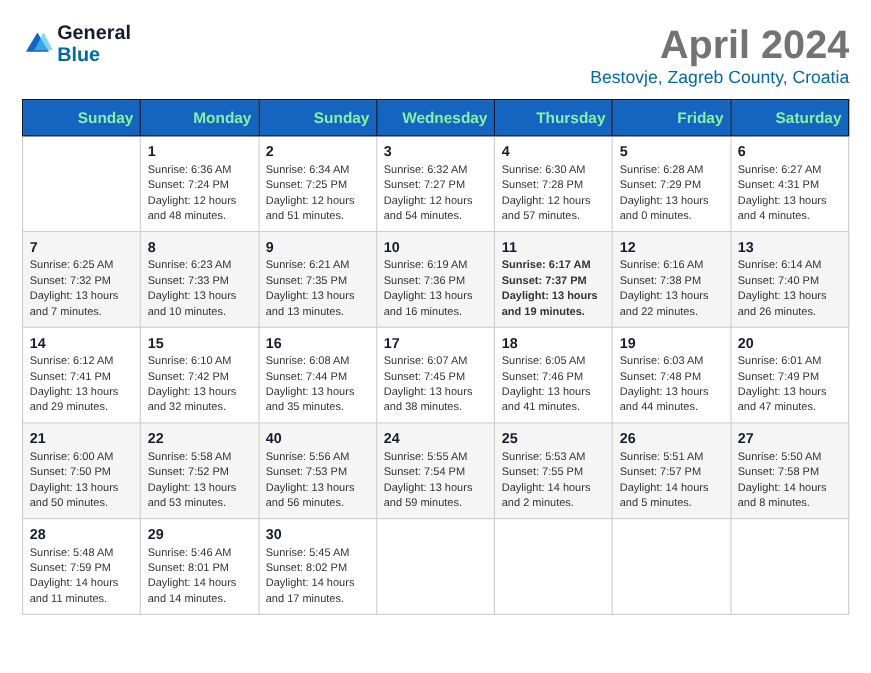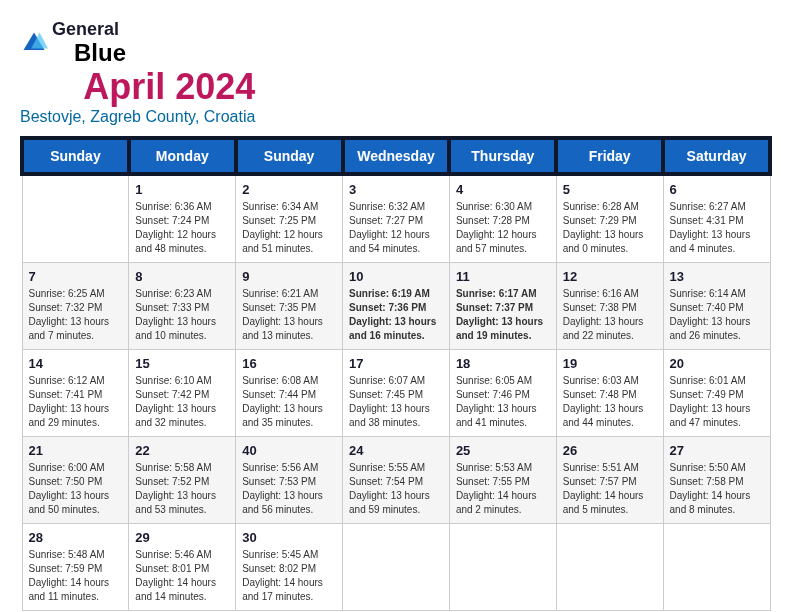--- a/index.html
+++ b/index.html
@@ -8,73 +8,71 @@
       background: #fff;
       width: 792px;
       min-height: 612px;
       padding: 20px;
     }
     .header {
       display: flex;
       justify-content: space-between;
       align-items: flex-start;
       margin-bottom: 10px;
-      flex-direction: column;
     }
     .logo {
       display: flex;
       align-items: center;
       gap: 4px;
     }
     .logo-text {
       display: flex;
       flex-direction: column;
       line-height: 1.1;
     }
     .logo-general {
       font-size: 18px;
       font-weight: bold;
       color: #1a1a2e;
     }
     .logo-blue {
-      font-size: 24px;
-      font-weight: bold;
-      color: #000000;
-      margin-left: 22px;
+      font-size: 18px;
+      font-weight: bold;
+      color: #0369a1;
     }
     .logo-icon {
       width: 28px;
       height: 28px;
     }
     .title-section {
       text-align: right;
     }
     .month-title {
       font-size: 36px;
       font-weight: bold;
-      color: #be185d;
+      color: #737373;
     }
     .location-title {
       font-size: 16px;
       color: #0369a1;
       font-weight: normal;
     }
     .calendar {
       width: 100%;
       border-collapse: collapse;
       border: 1px solid #ccc;
     }
     .calendar th {
       background-color: #1565c0;
-      color: #ffffff;
+      color: #86efac;
       padding: 8px 6px;
-      text-align: center;
+      text-align: right;
       font-size: 14px;
       font-weight: bold;
-      border: 4px solid #0f172a;
+      border: 1px solid #0f172a;
     }
     .calendar td {
       vertical-align: top;
       padding: 6px;
       border: 1px solid #ccc;
       width: calc(100% / 7);
       min-height: 80px;
       font-size: 11px;
       color: #333;
     }
@@ -195,21 +193,21 @@
         </td>
         <td>
           <span class="day-number">9</span>
           <div class="day-info" style="white-space: pre-line;">Sunrise: 6:21 AM
 Sunset: 7:35 PM
 Daylight: 13 hours
 and 13 minutes.</div>
         </td>
         <td>
           <span class="day-number">10</span>
-          <div class="day-info" style="white-space: pre-line; font-weight: bold;">Sunrise: 6:19 AM
+          <div class="day-info" style="white-space: pre-line;">Sunrise: 6:19 AM
 Sunset: 7:36 PM
 Daylight: 13 hours
 and 16 minutes.</div>
         </td>
         <td>
           <span class="day-number">11</span>
           <div class="day-info" style="white-space: pre-line; font-weight: bold;">Sunrise: 6:17 AM
 Sunset: 7:37 PM
 Daylight: 13 hours
 and 19 minutes.</div>

